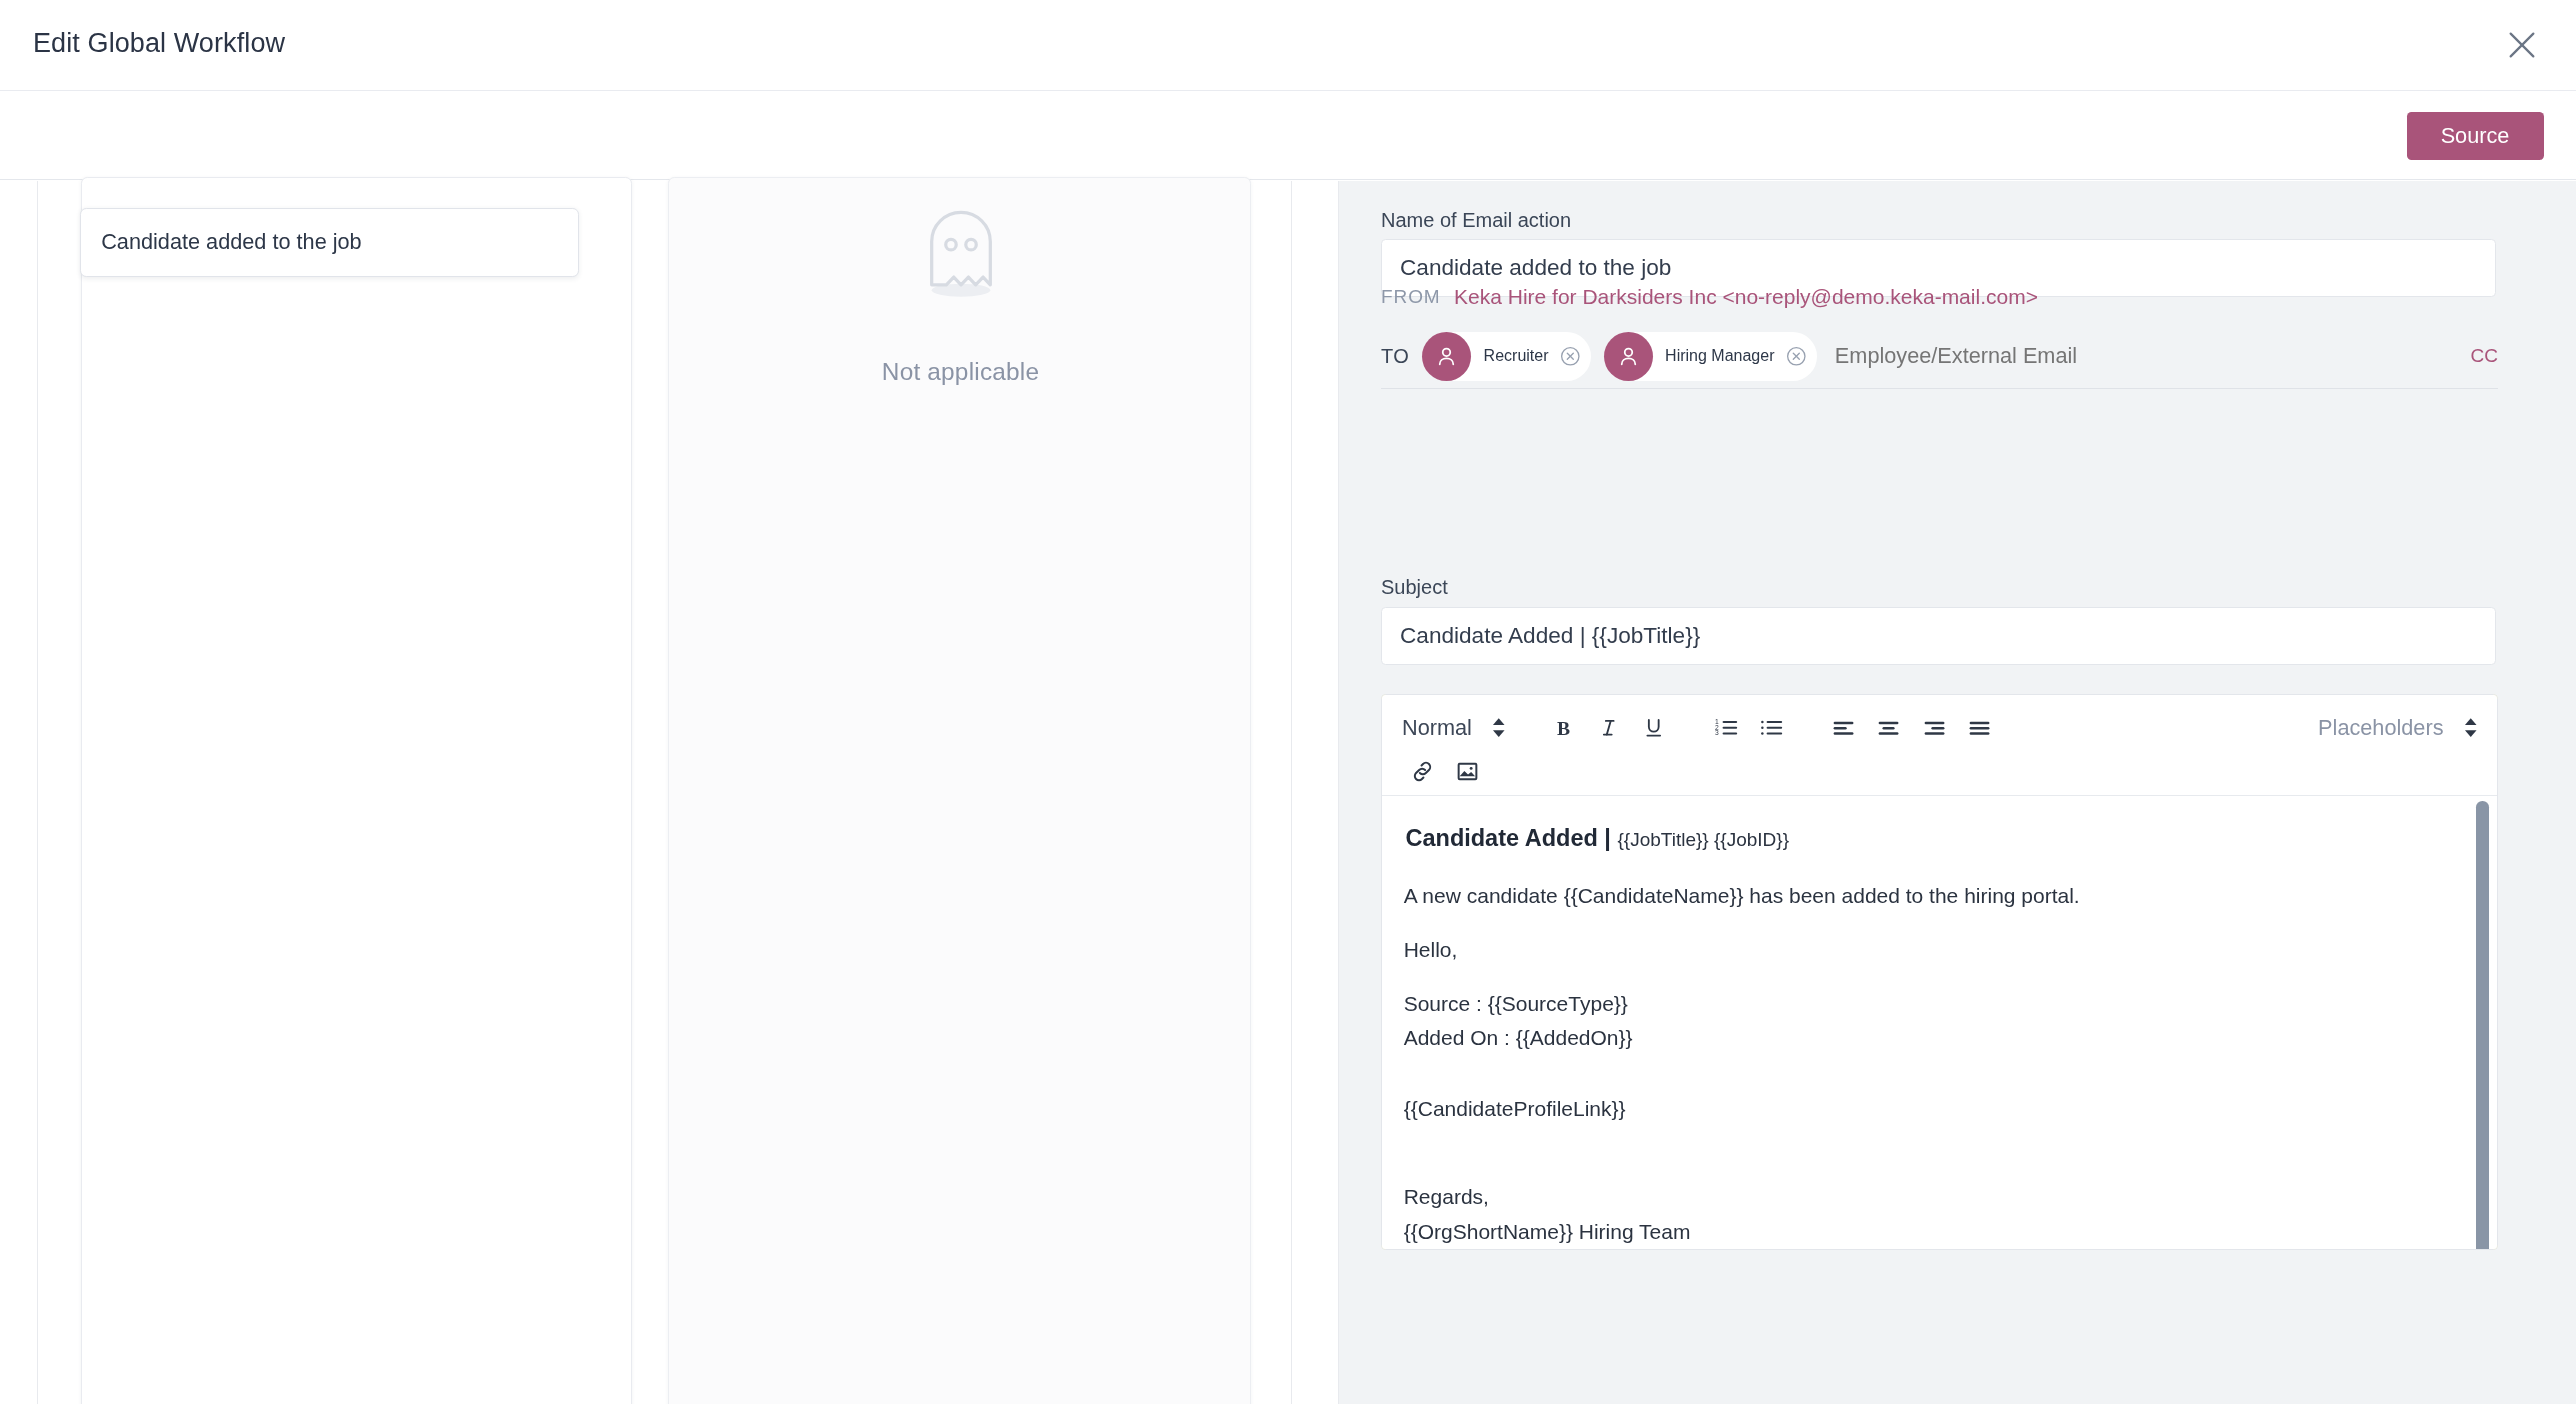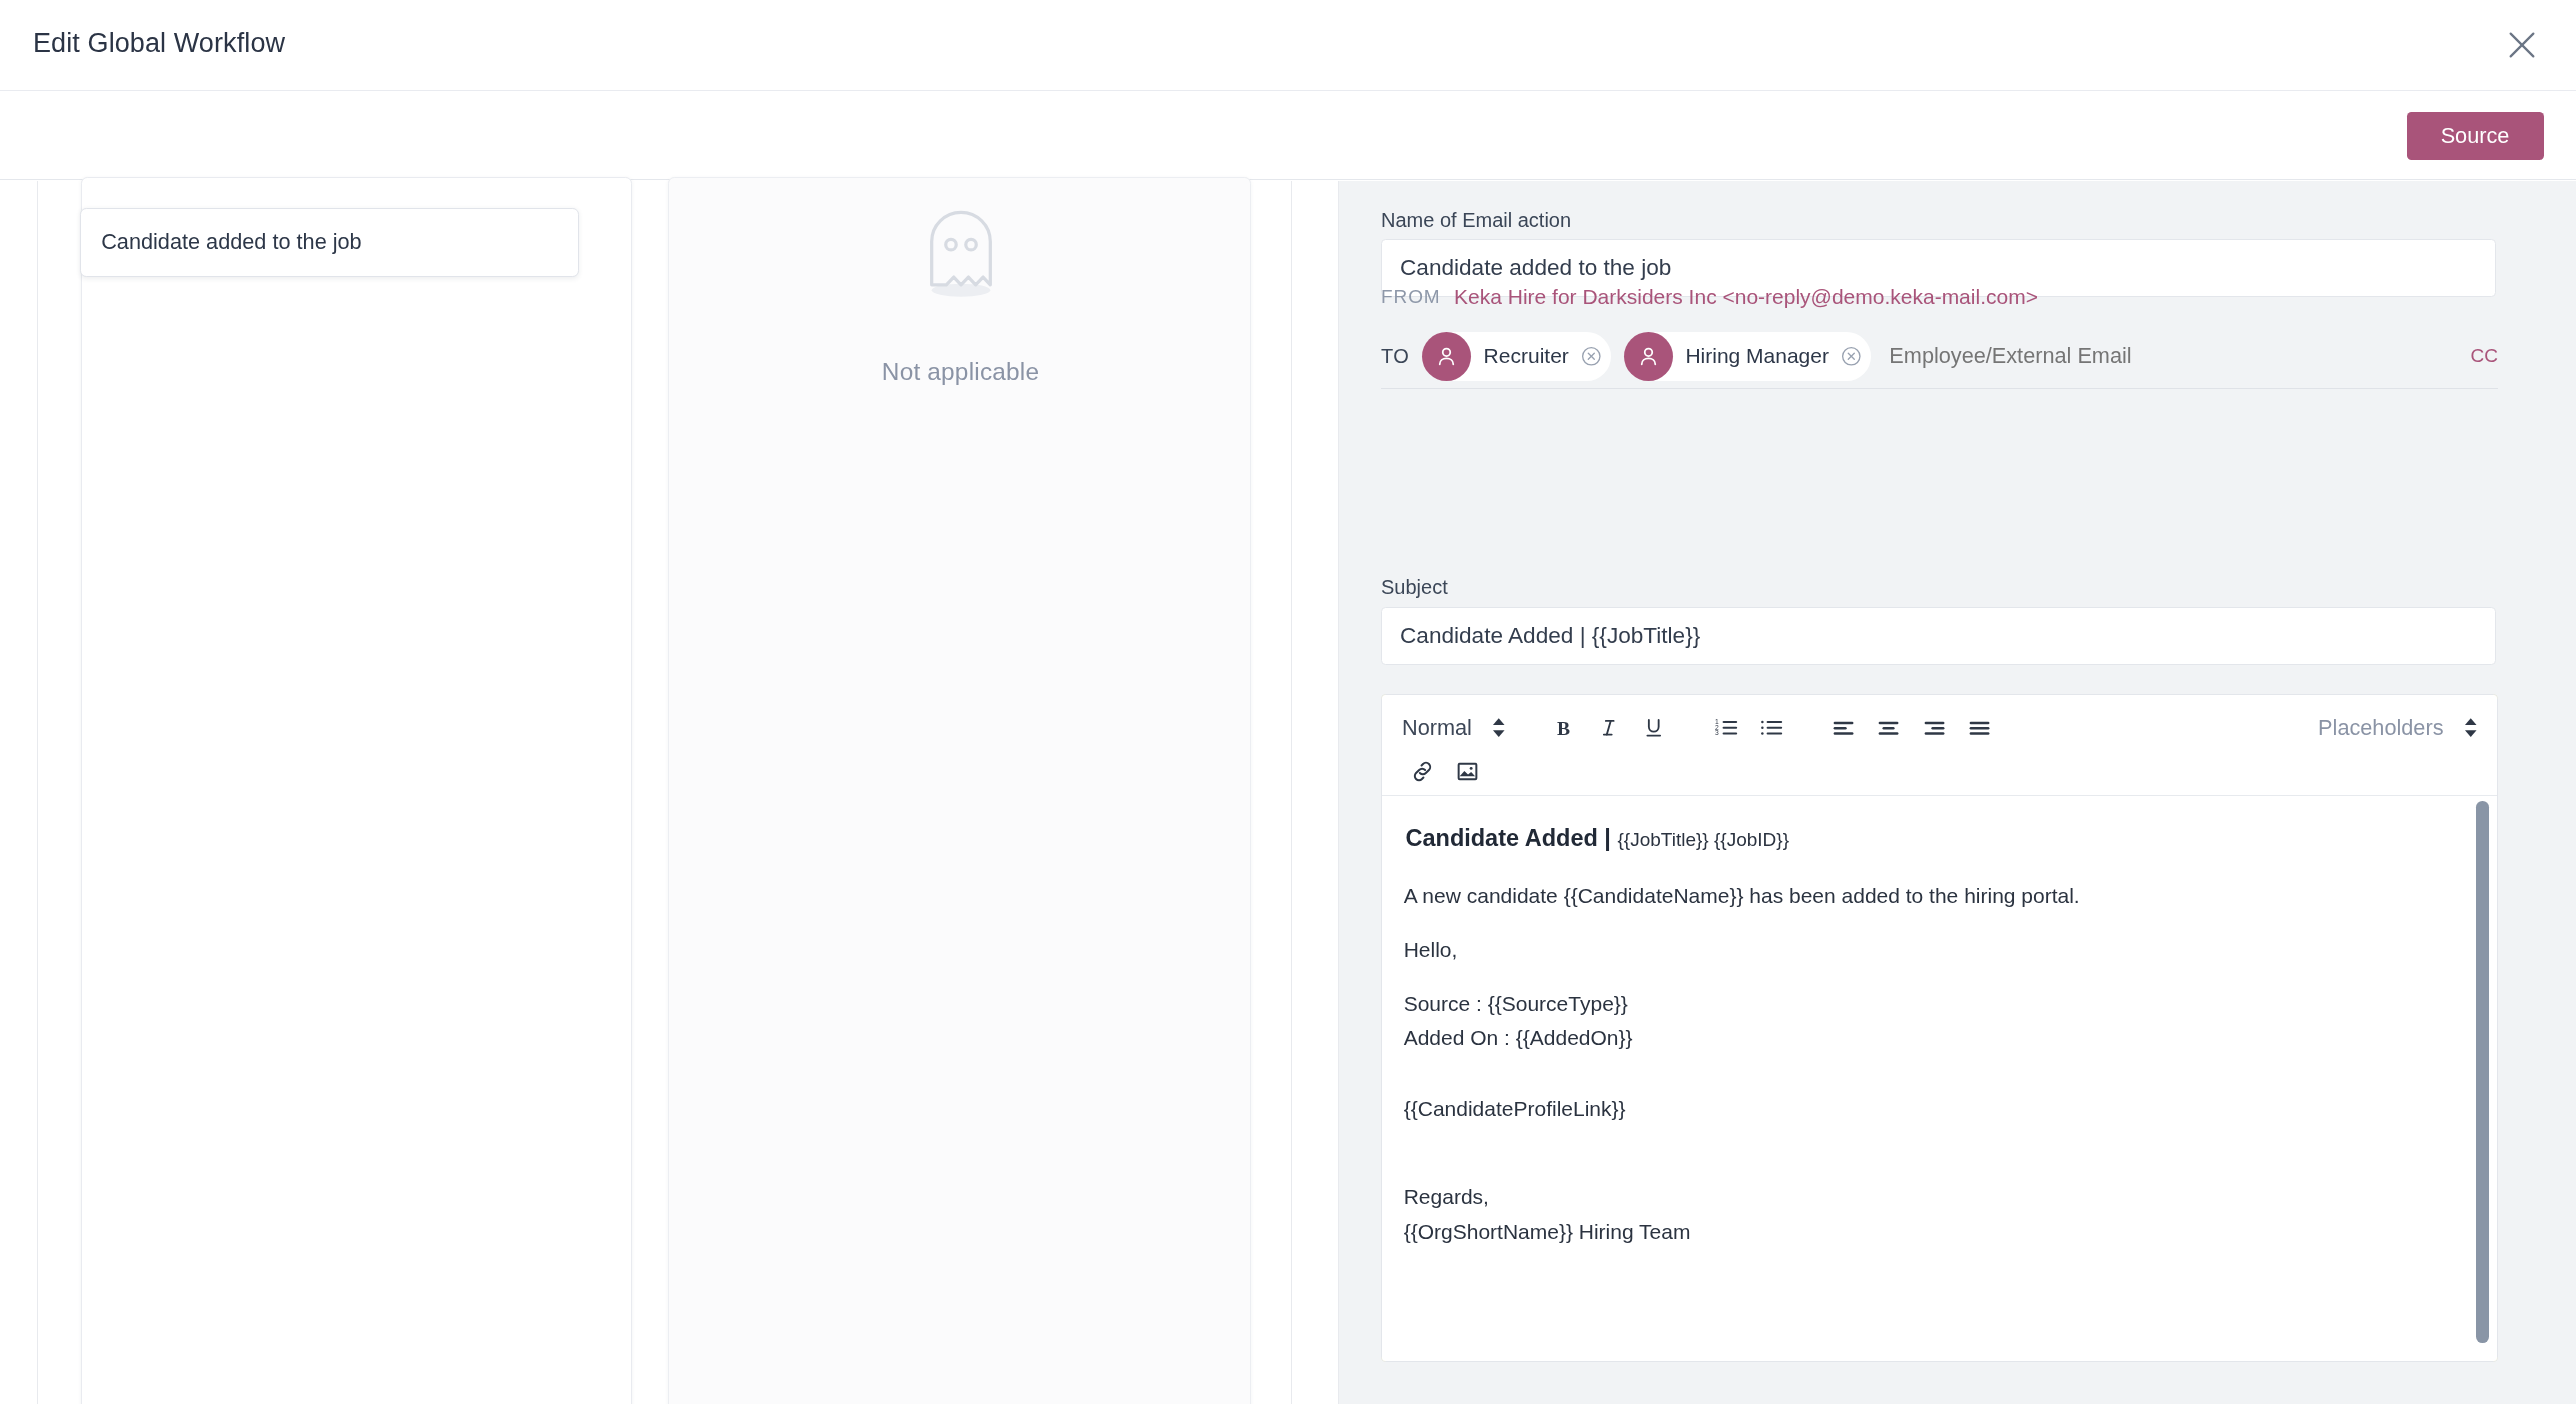--- a/index.html
+++ b/index.html
@@ -119,32 +119,32 @@
   .to-label { font-size:20px; color:#3b4657; letter-spacing:0.5px; margin-right:12.6px; }
   .chip {
     display:flex; align-items:center; height:49px;
     background:#ffffff; border-radius:24.4px; margin-right:12.6px;
     padding-right:9px;
   }
   .chip-avatar {
     width:49px; height:49px; border-radius:50%; background:#a9547a;
     display:flex; align-items:center; justify-content:center; flex:0 0 49px;
   }
-  .chip-label { font-size:21px; color:#2d3748; margin:0 10.8px 0 12.6px; white-space:nowrap; }
+  .chip-label { font-size:16px; color:#2d3748; margin:0 10.8px 0 12.6px; white-space:nowrap; }
   .chip-remove { width:22.6px; height:22.6px; cursor:pointer; flex:0 0 22.6px; }
   .to-input {
     flex:1; border:none; background:transparent; outline:none;
     font-size:21.7px; color:#9aa3b2; font-family:"Liberation Sans", sans-serif;
     padding-left:5.4px;
   }
   .cc-link { font-size:19px; color:#a9547a; cursor:pointer; margin-left:14.4px; }
 
   
   .editor {
-    position:absolute; left:42px; top:513px; width:1117px; height:668px;
+    position:absolute; left:42px; top:513px; width:1117px; height:556px;
     background:#fef9c3; border:0.9px solid #e3e6eb; border-radius:4.5px;
     overflow:hidden;
   }
   .toolbar {
     height:101px; border-bottom:0.9px solid #e7eaee; background:#ffffff;
     padding:12.6px 20px 0 20px; position:relative;
   }
   .tb-row1 { display:flex; align-items:center; height:40px; }
   .tb-row2 { display:flex; align-items:center; height:40px; margin-top:3.6px; }
   .tb-select {

